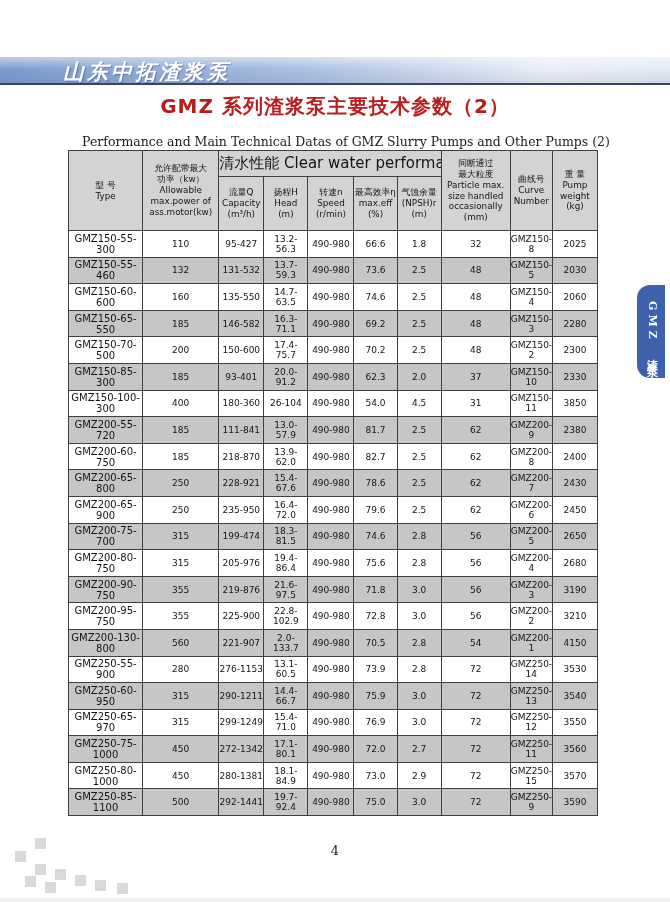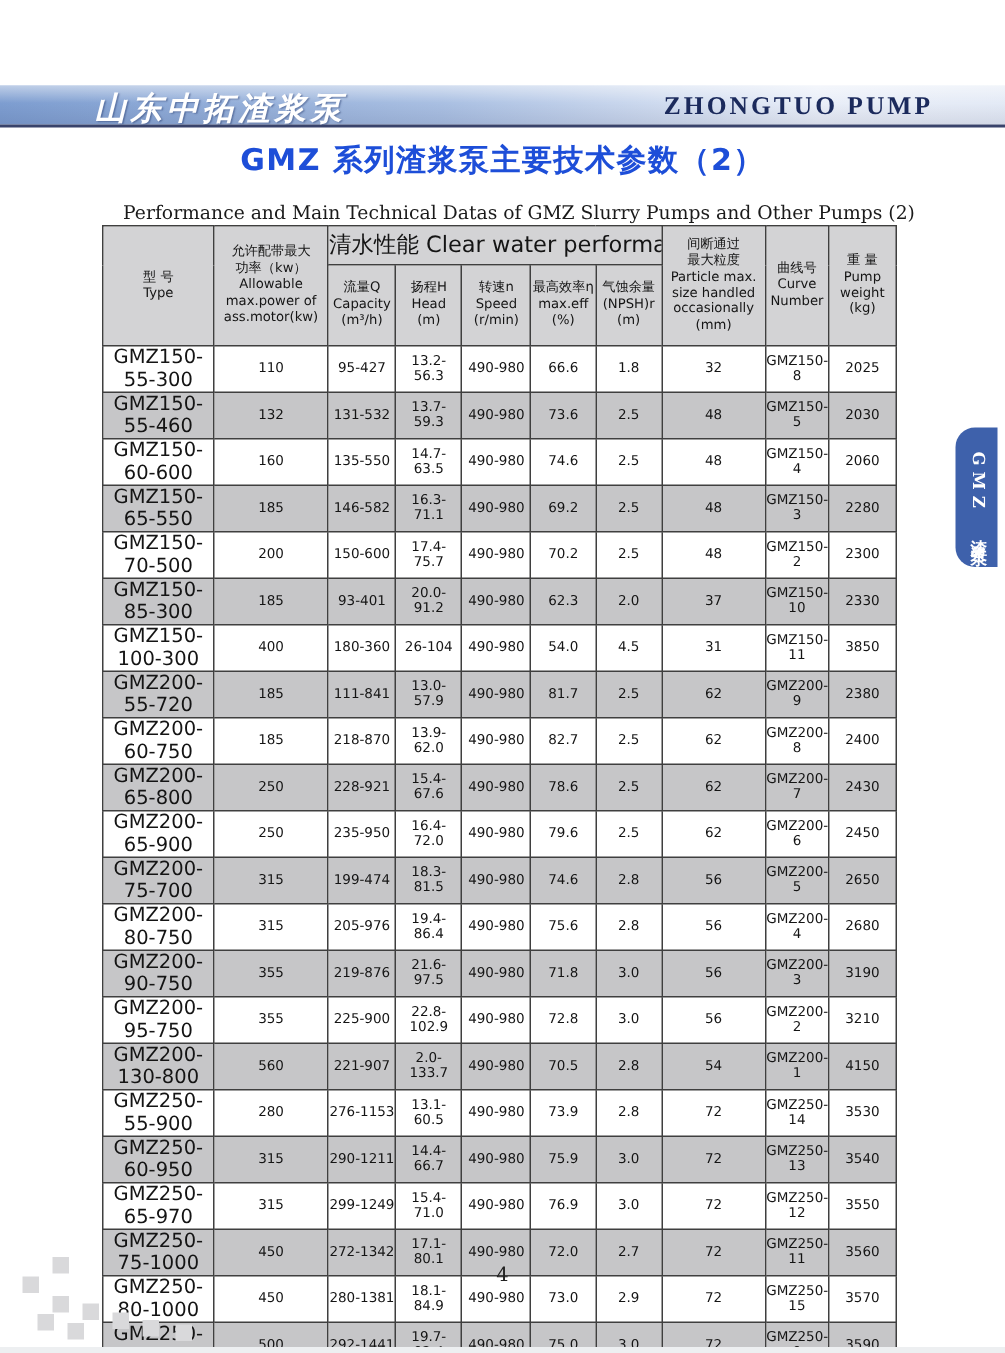--- a/index.html
+++ b/index.html
@@ -27,21 +27,21 @@
   }
   .brand-en{
     position:absolute;right:77px;top:4px;
     color:#1b2a5c;font-family:"Liberation Serif","DejaVu Serif",serif;
     font-size:17px;font-weight:bold;letter-spacing:2px;white-space:nowrap;
   }
 
   
   .page-title{
     position:absolute;left:0;top:93px;width:670px;margin:0;
-    text-align:center;color:#1d4ed8;
+    text-align:center;color:#b91c1c;
     font-size:20px;font-weight:bold;letter-spacing:1px;
     font-family:"DejaVu Sans","Liberation Sans",sans-serif;
   }
   .page-subtitle{
     position:absolute;left:0;top:123px;width:670px;margin:11px;
     text-align:center;color:#1a1a1a;
     font-size:12.5px;font-weight:normal;
     font-family:"DejaVu Serif","Liberation Serif",serif;
   }
 
@@ -56,21 +56,21 @@
     padding:0;overflow:hidden;
   }
   table.spec th{
     background:#d3d3d5;font-weight:normal;
     white-space:pre-line;line-height:1.25;font-size:8.8px;
   }
   table.spec thead tr:first-child th.span-h{height:25px;font-size:15px;white-space:nowrap;}
   table.spec thead tr:nth-child(2) th{height:53px;}
   table.spec tbody td{height:25.6px;font-size:9px;background:#ffffff;}
   table.spec tbody tr.alt td{background:#c6c6c8;}
-  table.spec tbody td:first-child{font-size:13px;}
+  table.spec tbody td:first-child{font-size:10px;}
 
   
   .side-tab{
     position:absolute;left:637px;top:285px;width:28px;height:93px;
     background:#3e61ab;border-radius:13px 0 0 13px;
     display:flex;align-items:center;justify-content:center;
   }
   .side-tab span{
     writing-mode:vertical-rl;text-orientation:mixed;
     color:#ffffff;font-size:11px;font-weight:bold;letter-spacing:4px;
@@ -86,21 +86,20 @@
   .deco i{position:absolute;width:11px;height:11px;background:#d9d9db;display:block;}
   .bottom-edge{position:absolute;left:0;top:898px;width:670px;height:4px;background:#edeff1;}
 </style>
 </head>
 <body>
 
 <div class="page">
 
   <div class="banner">
     <span class="brand-cn">山东中拓渣浆泵</span>
-    <span class="brand-en">ZHONGTUO  PUMP</span>
   </div>
 
   <h1 class="page-title">GMZ 系列渣浆泵主要技术参数（2）</h1>
   <h2 class="page-subtitle">Performance and Main Technical Datas of GMZ Slurry Pumps and Other Pumps (2)</h2>
 
   <table class="spec">
     <colgroup>
       <col style="width:74px">
         <col style="width:76px">
         <col style="width:45px">

